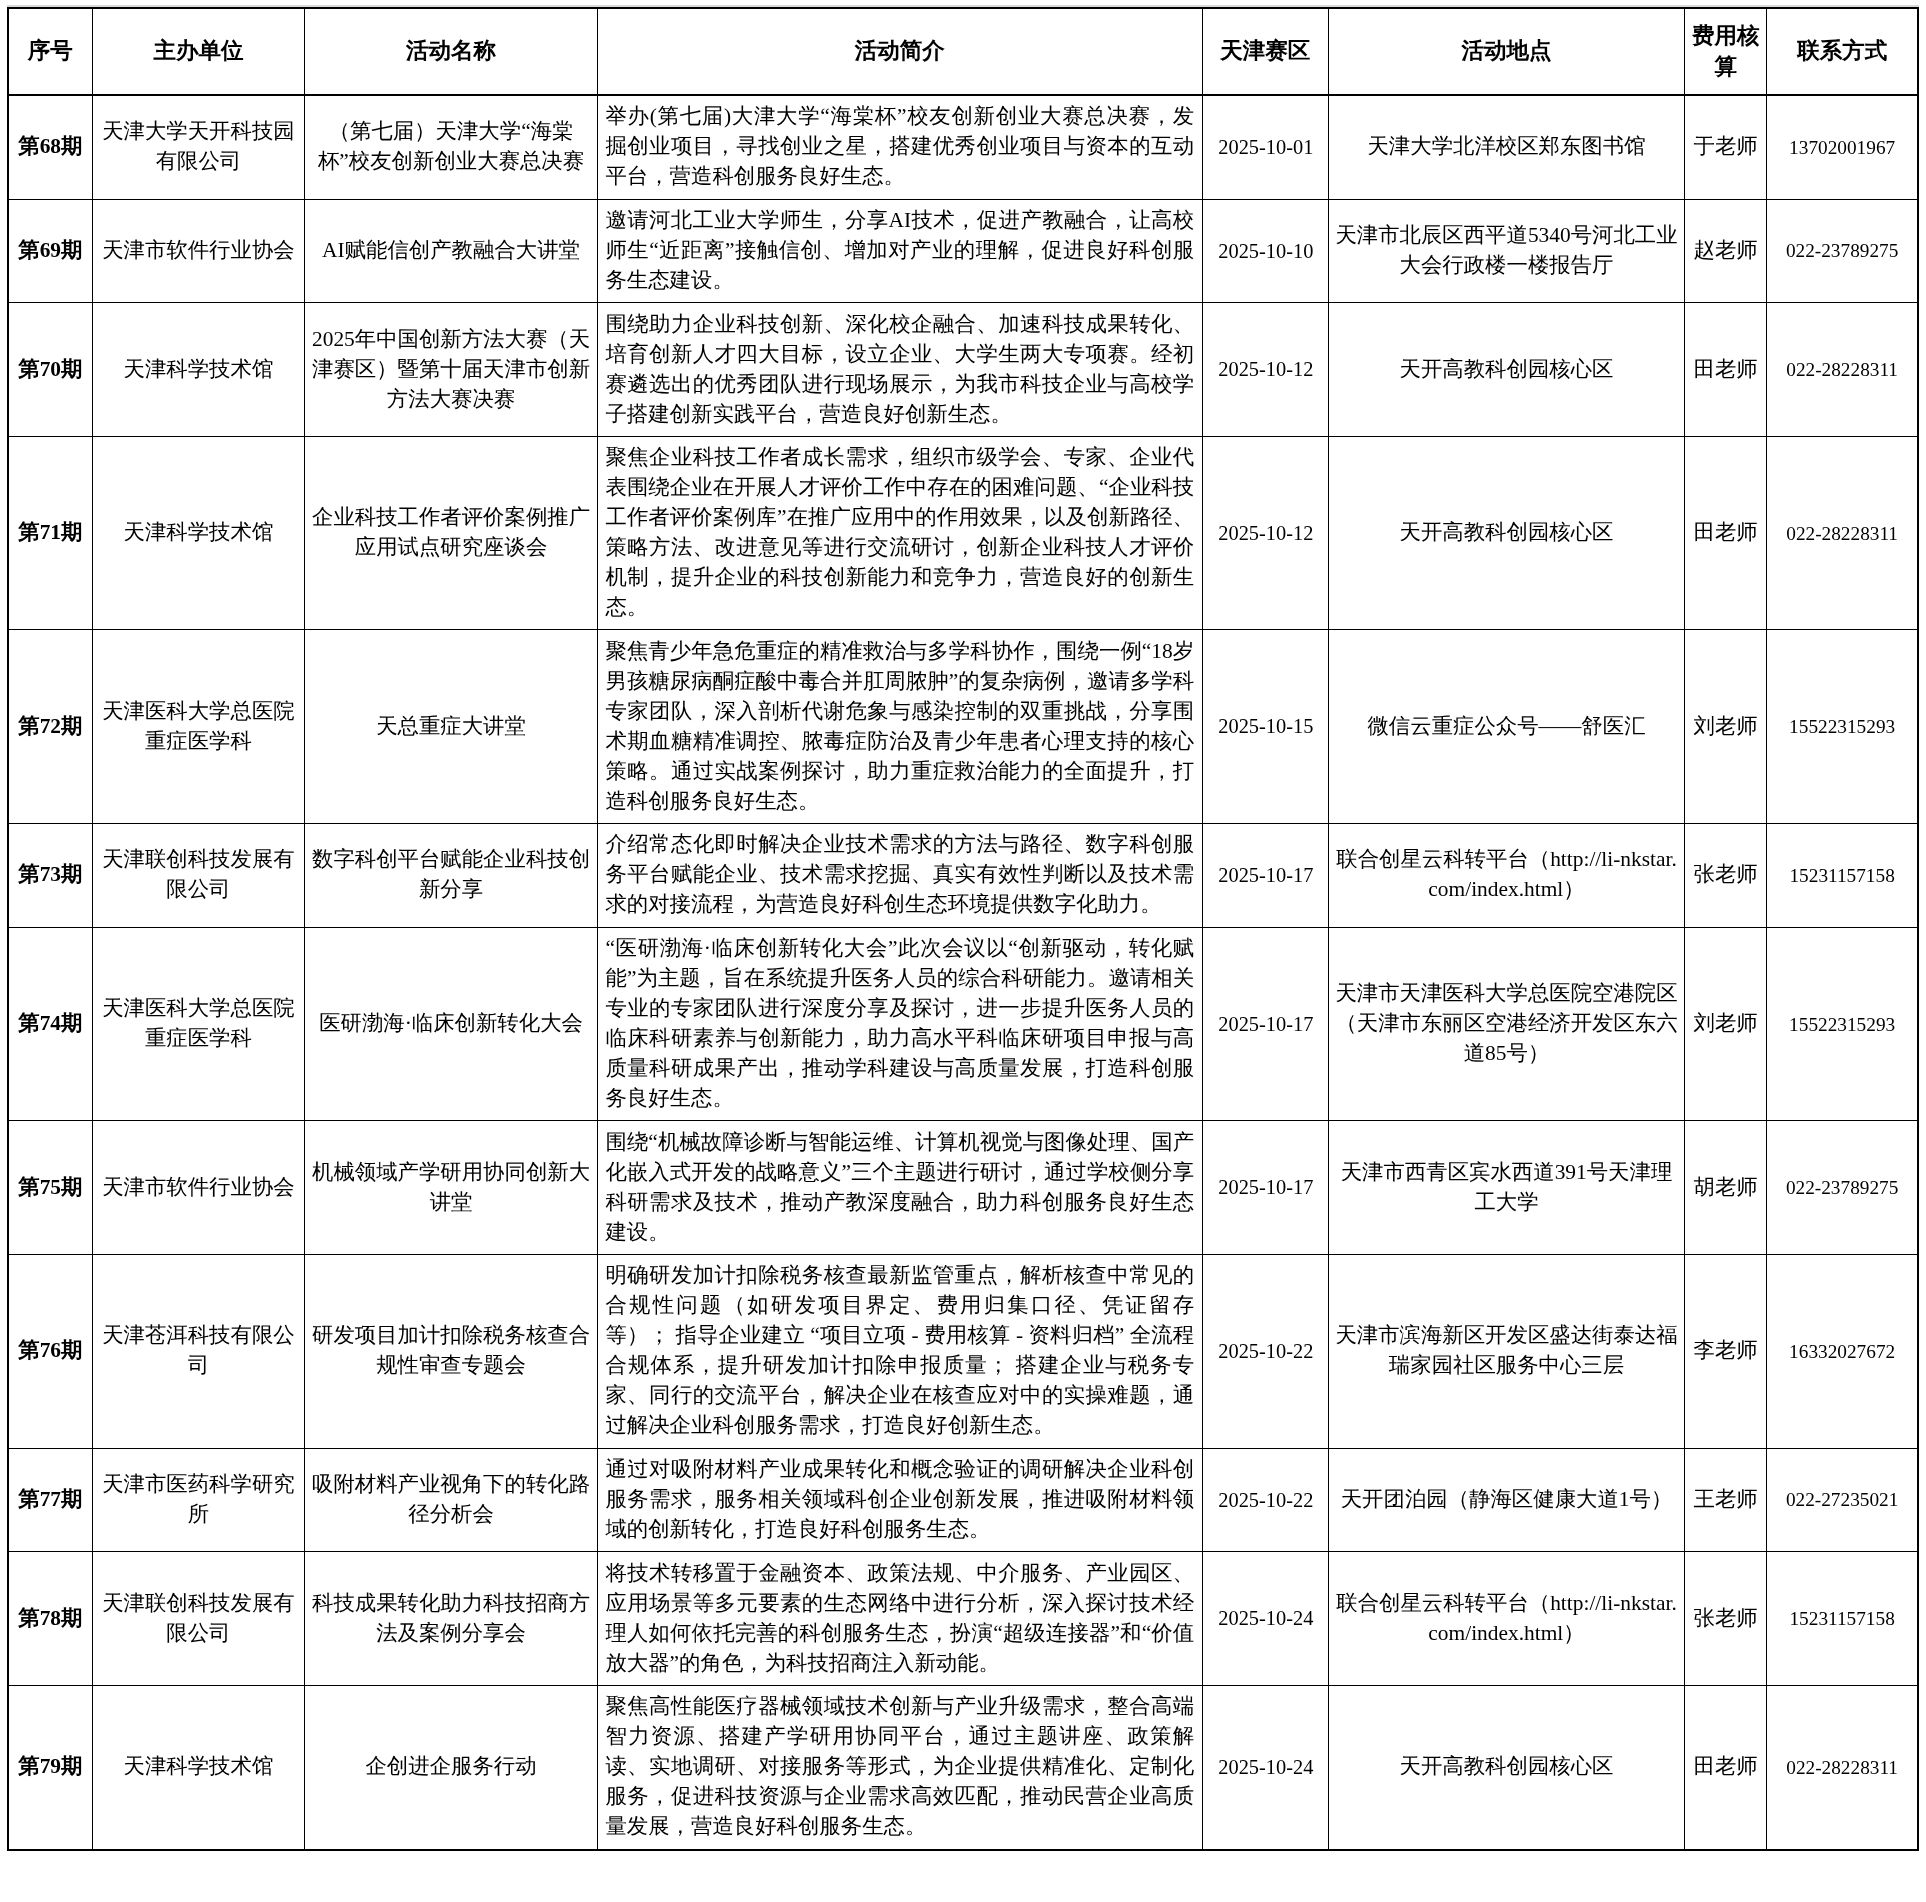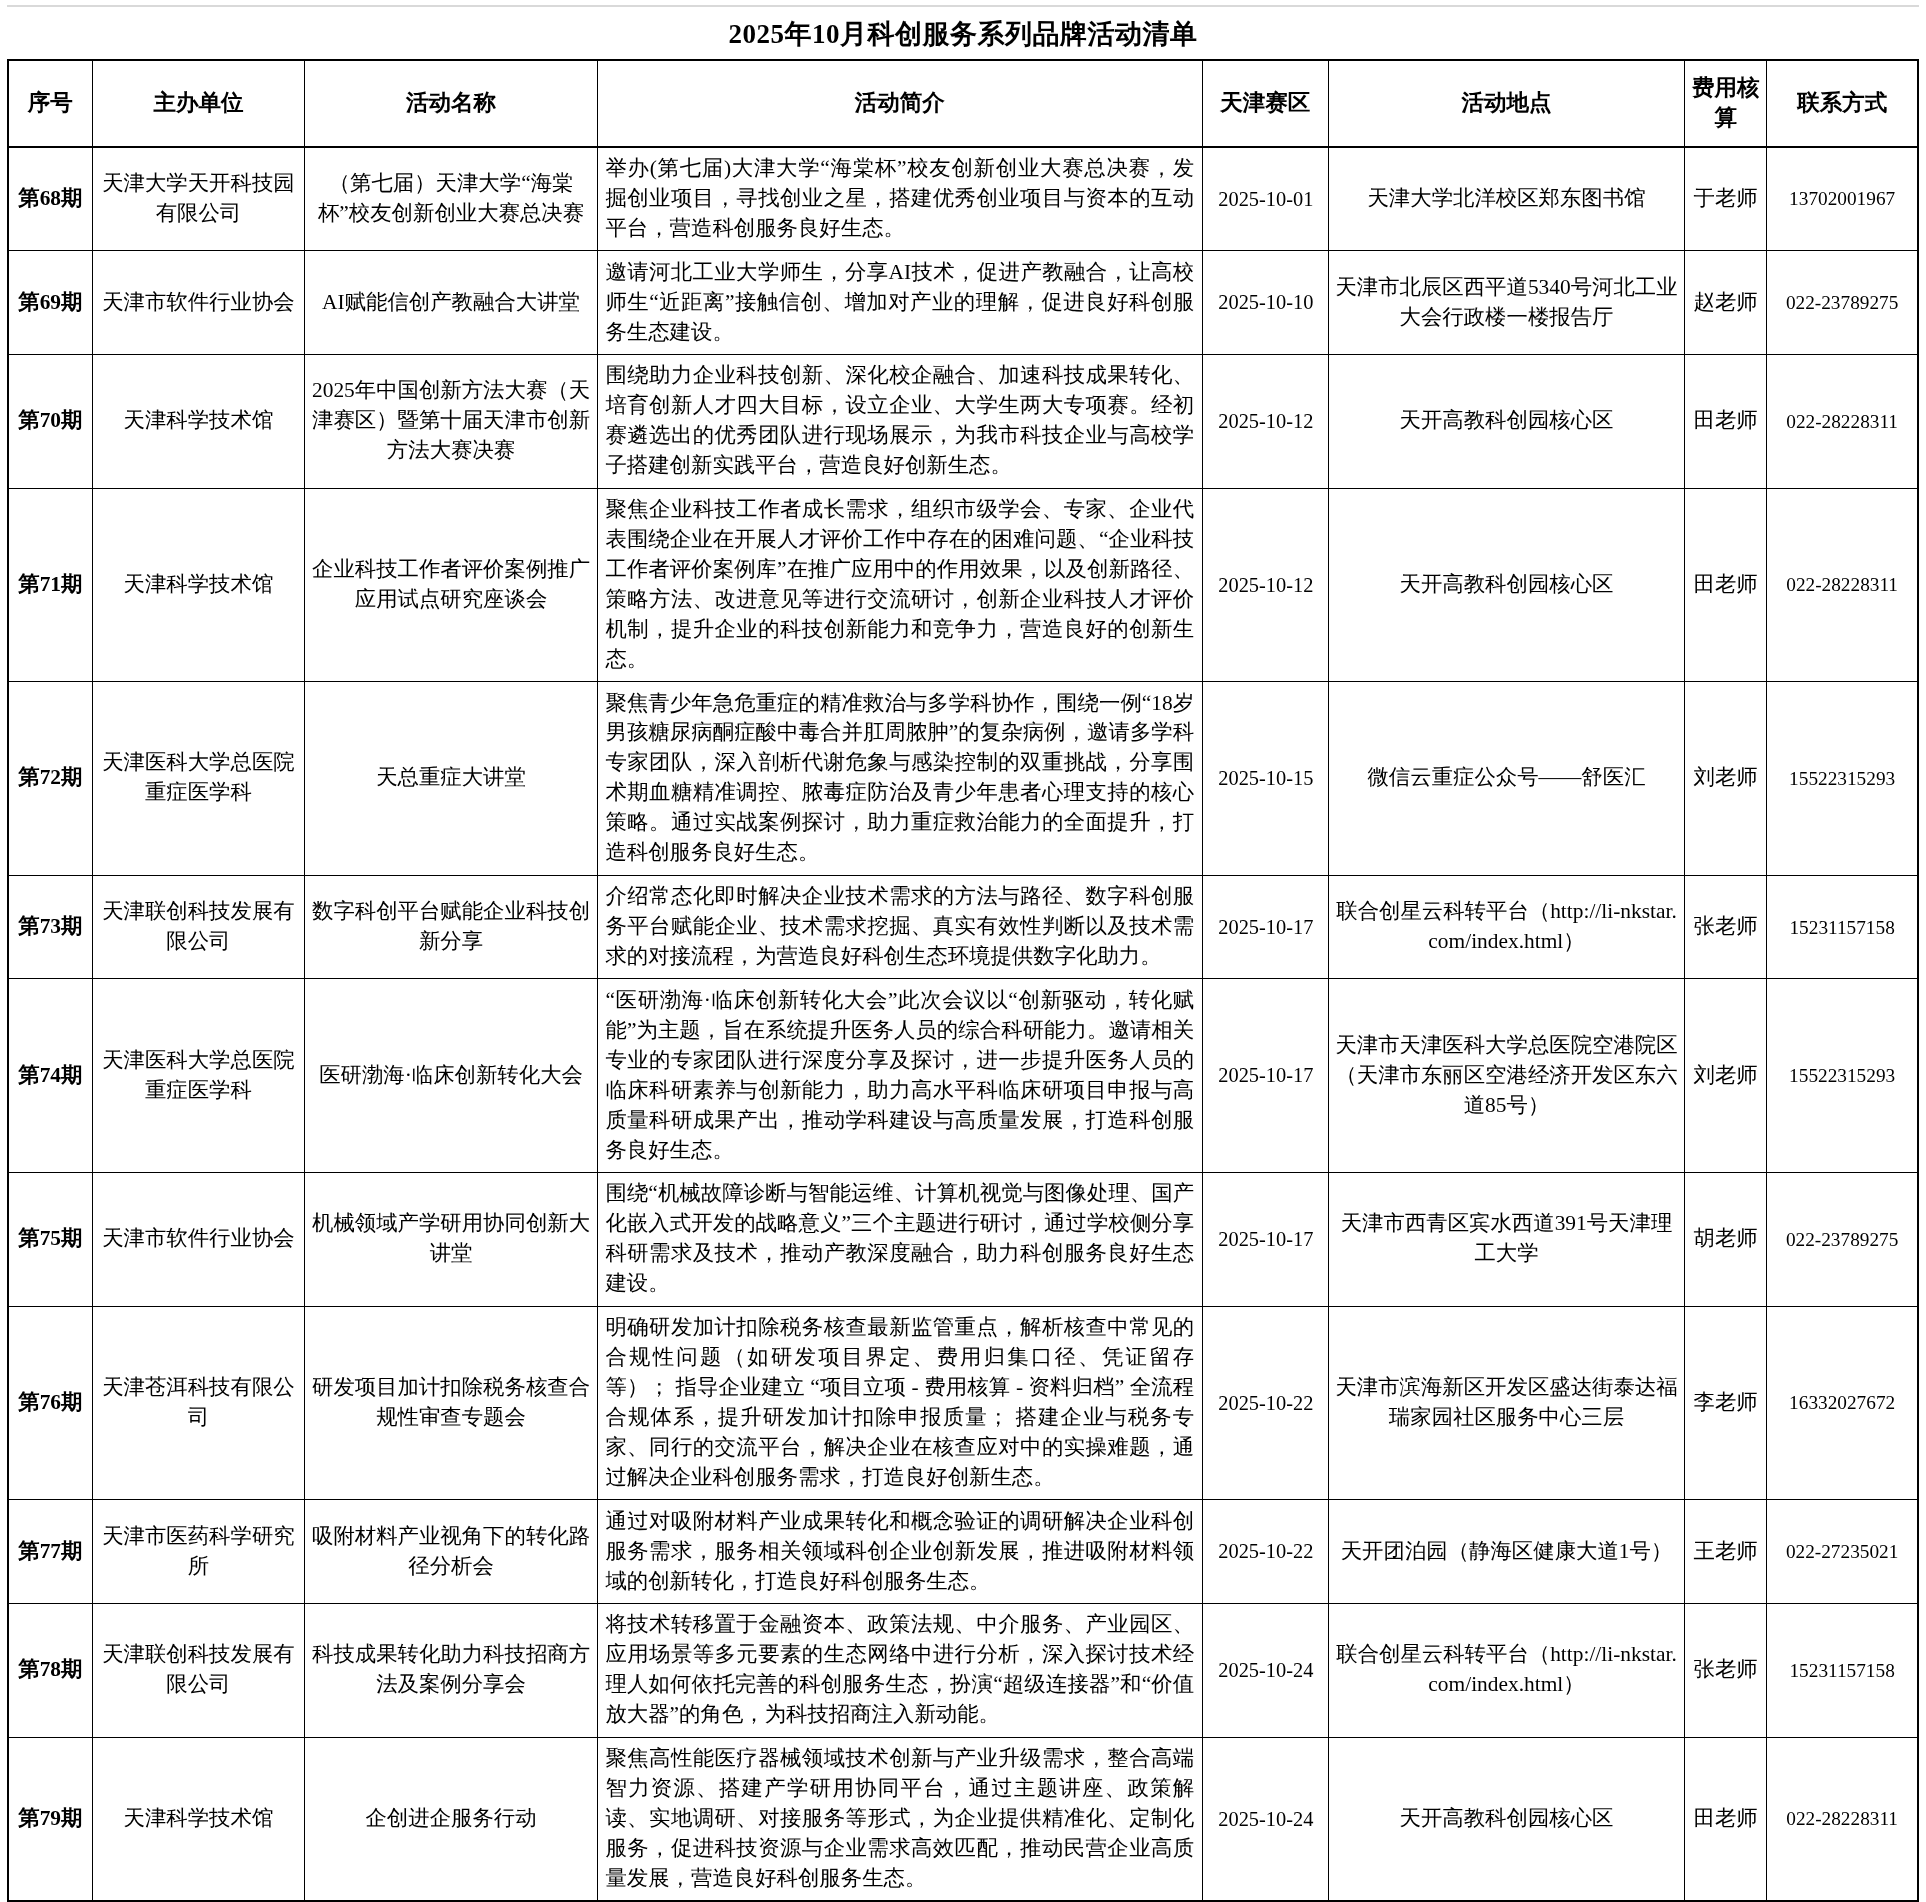--- a/index.html
+++ b/index.html
@@ -84,21 +84,20 @@
   col.c-location  { width: 18.6%; }
   col.c-contact   { width: 4.3%;  }
   col.c-phone     { width: 7.9%;  }
 </style>
 </head>
 <body>
 
 <div class="page">
   <div class="top-strip"></div>
 
-  <div class="doc-title">2025年10月科创服务系列品牌活动清单</div>
 
   <table class="activity-table">
     <colgroup>
       <col class="c-seq">
       <col class="c-organizer">
       <col class="c-name">
       <col class="c-intro">
       <col class="c-date">
       <col class="c-location">
       <col class="c-contact">

